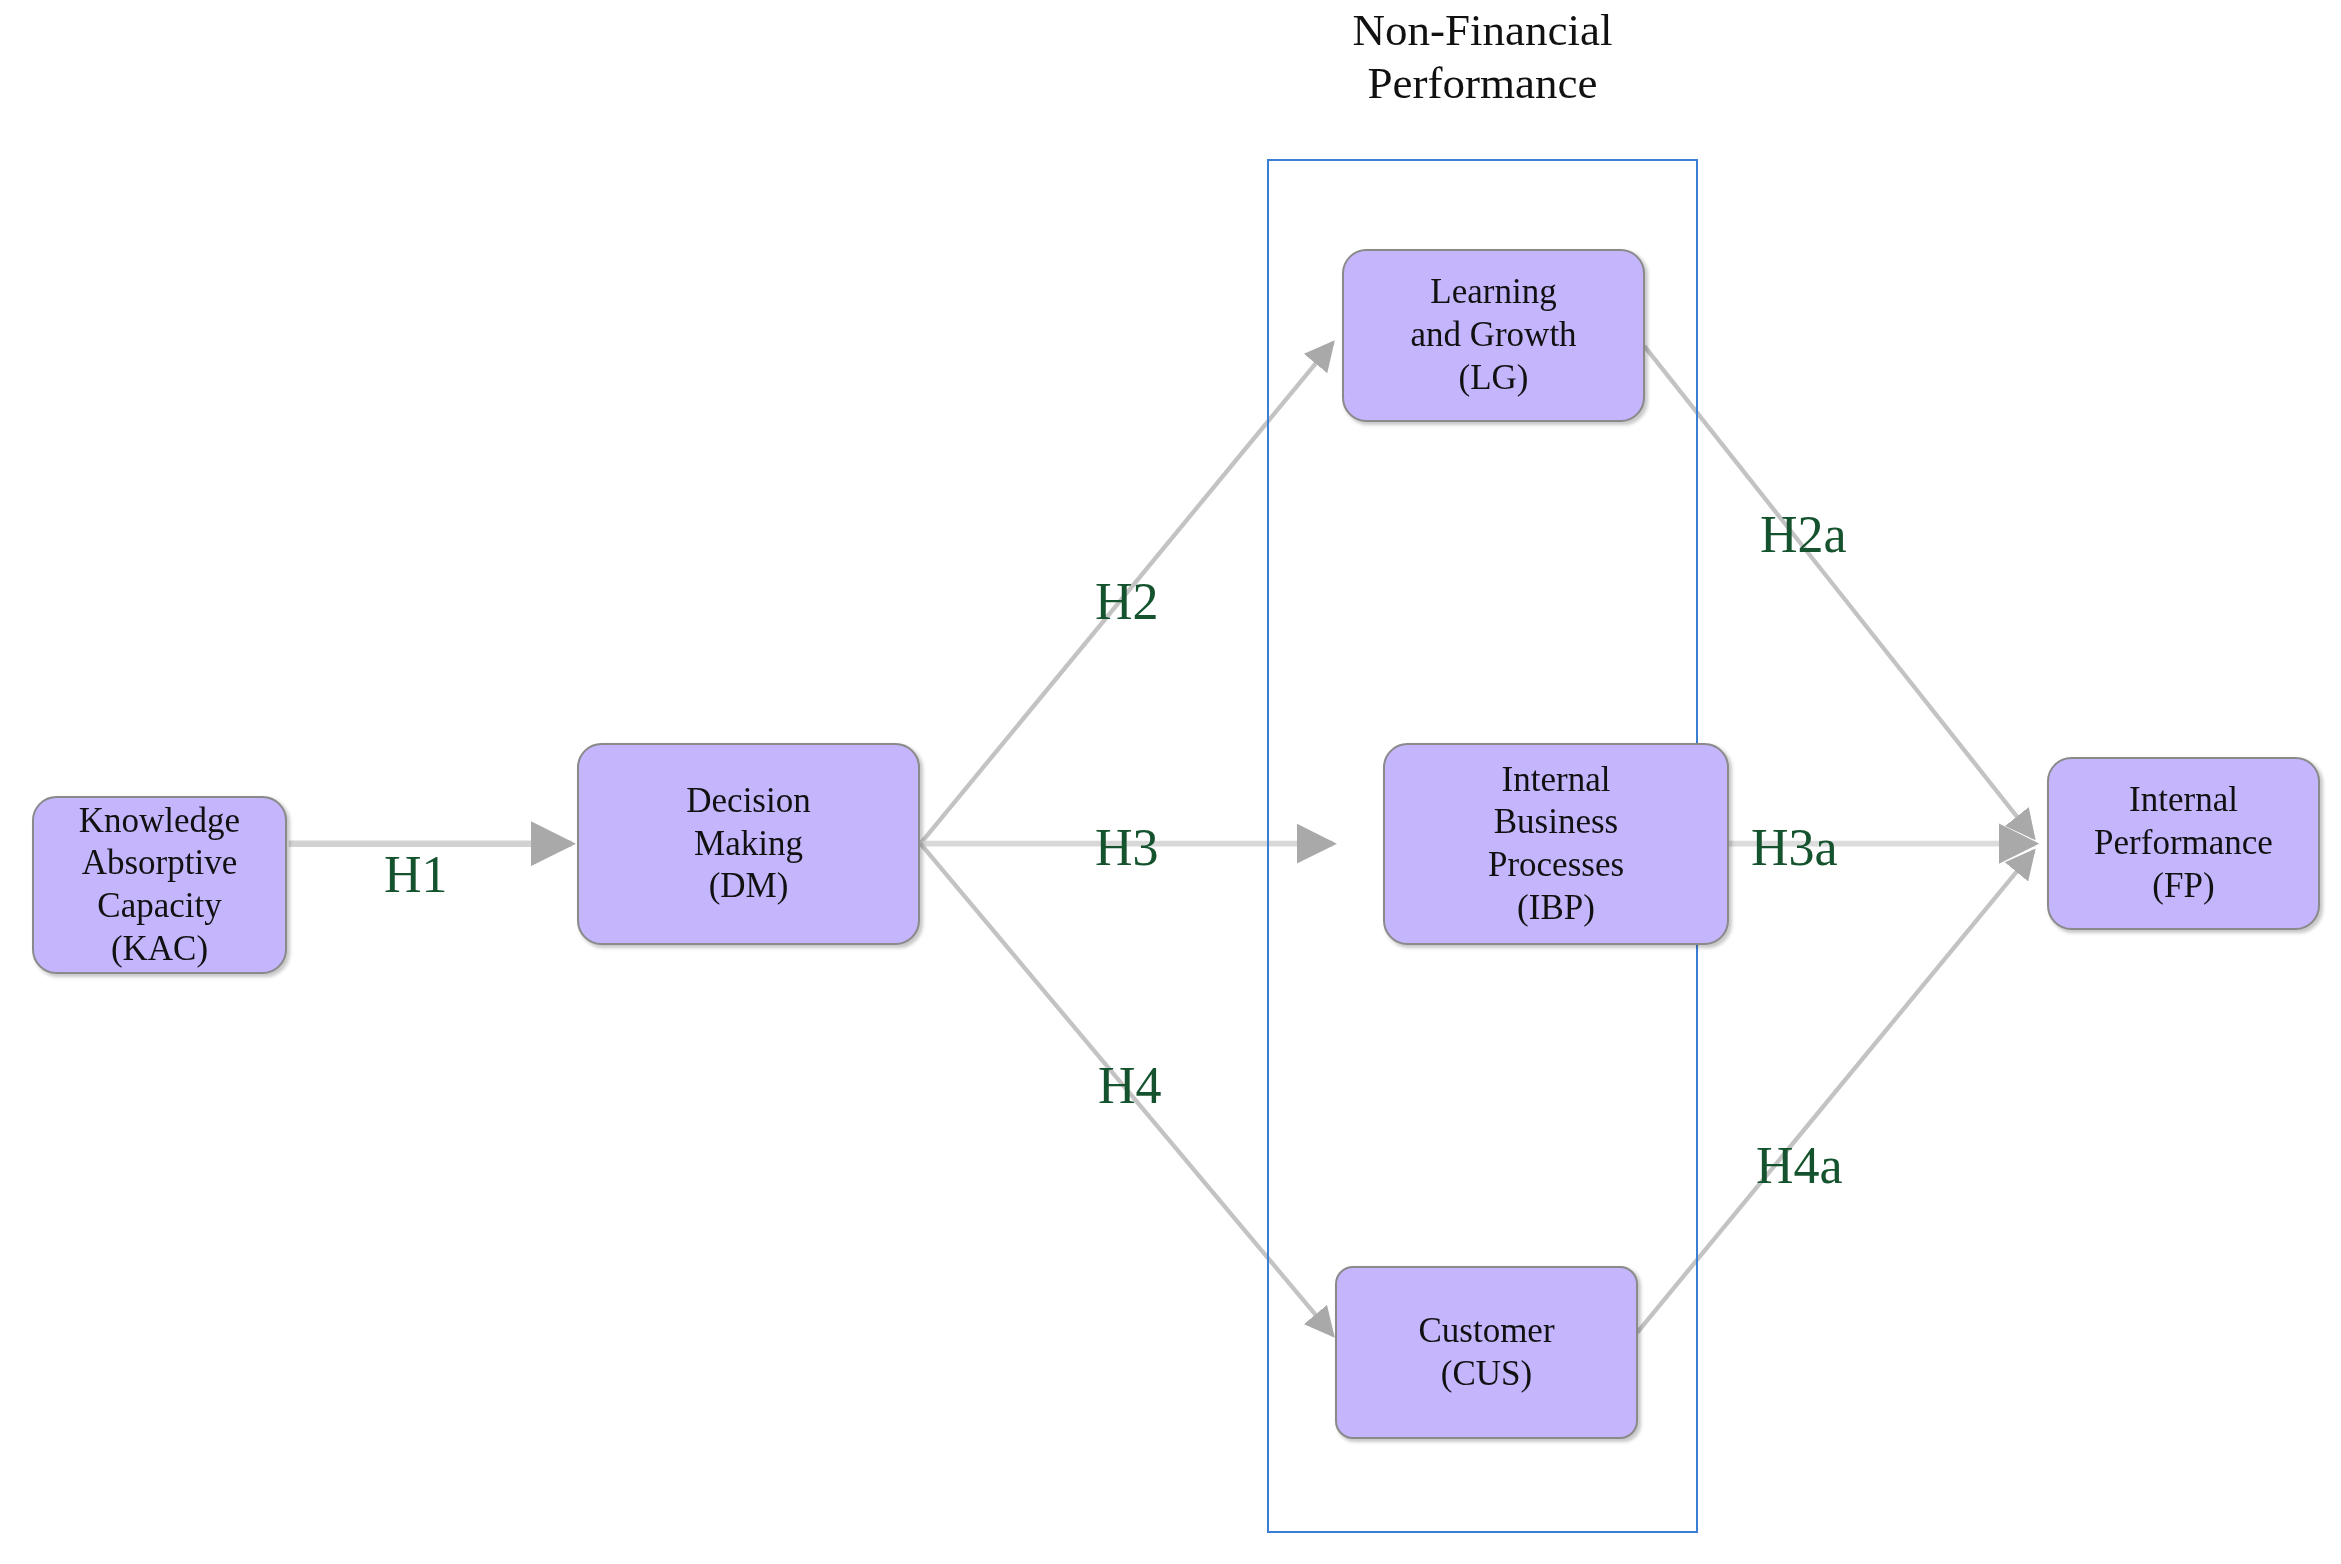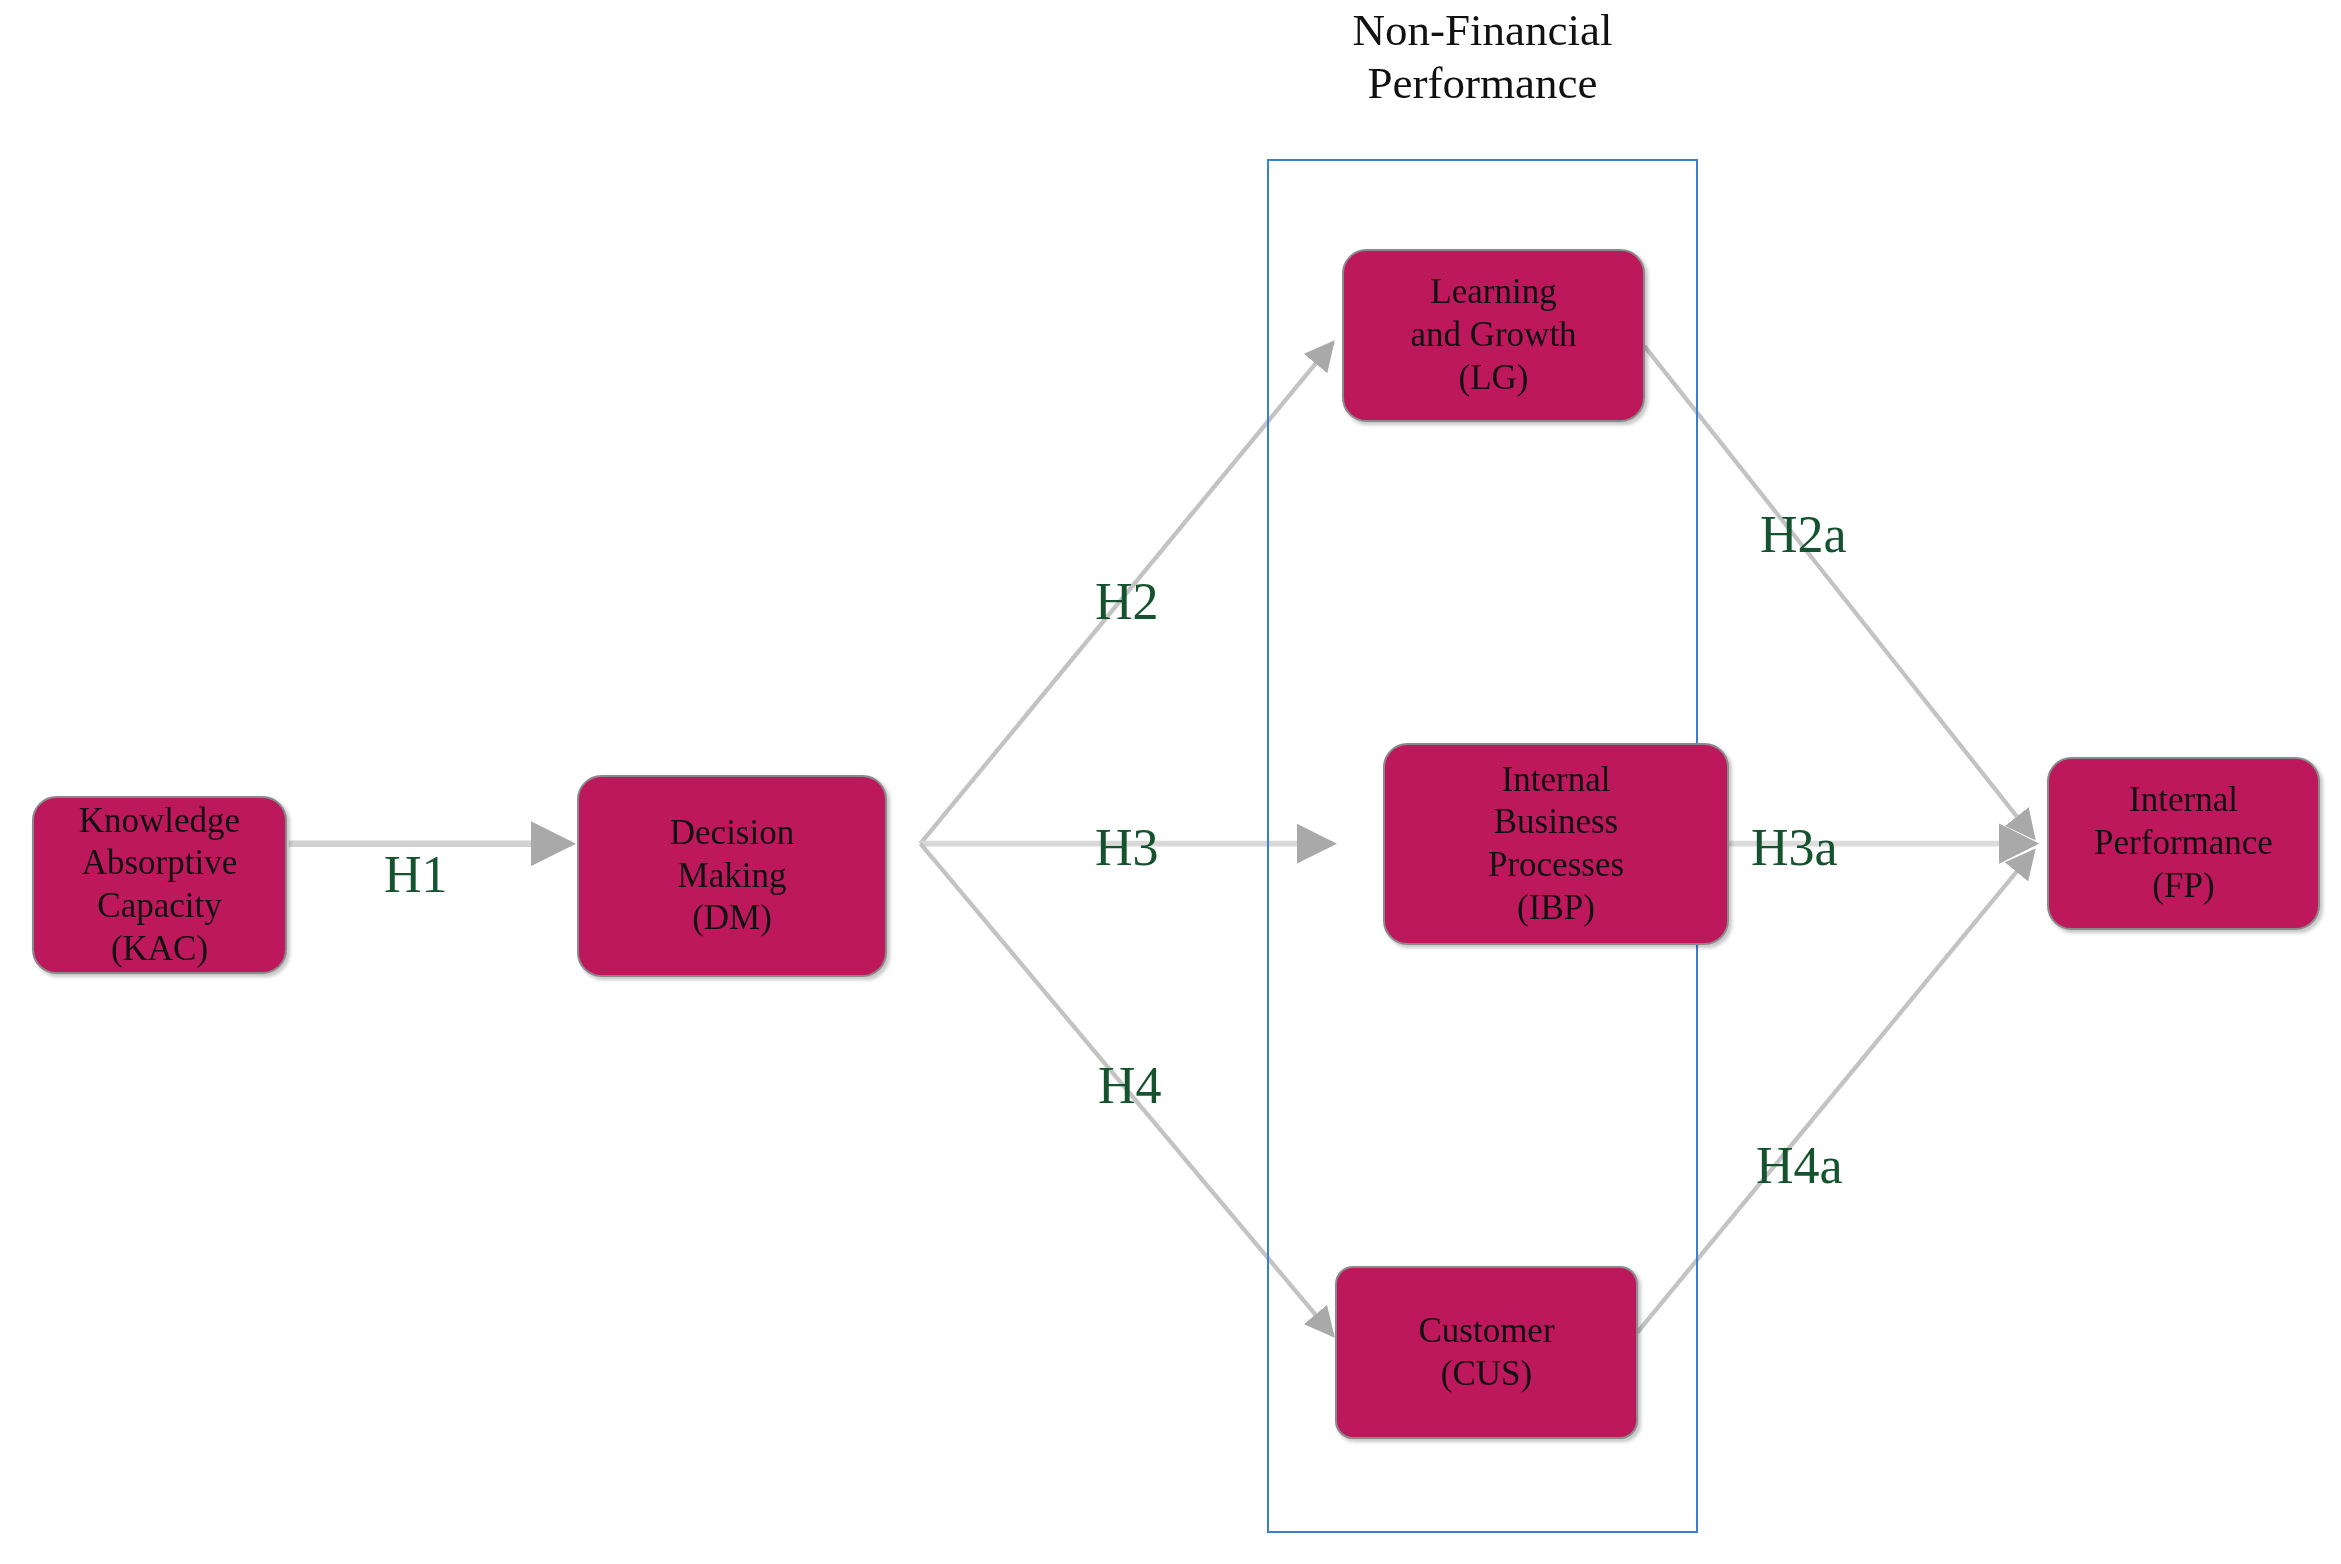--- a/index.html
+++ b/index.html
@@ -19,21 +19,21 @@
     position: absolute;
     left: 0;
     top: 0;
     width: 2342px;
     height: 1564px;
     pointer-events: none;
   }
   .node {
     position: absolute;
     box-sizing: border-box;
-    background: #be185d;
+    background: #c4b5fd;
     border: 2.2px solid #8a8a8a;
     border-radius: 24.5px;
     display: flex;
     align-items: center;
     justify-content: center;
     text-align: center;
     color: #111111;
     font-size: 35px;
     line-height: 1.22;
     box-shadow: 2.2px 2.9px 3.6px rgba(0,0,0,0.22);
@@ -100,21 +100,21 @@
     <line x1="2270" y1="1848" x2="2820" y2="1180" stroke="#c3c3c3" stroke-width="6" marker-end="url(#arrow)"></line>
   </svg>
 
   <div class="node" style="left:32px; top:752px; width:255px; height:178px;margin-top:44px;">
     <span class="nlabel">Knowledge
 Absorptive
 Capacity
 (KAC)</span>
   </div>
 
-  <div class="node" style="left:577px; top:743px; width:310px; height:202px;margin-top:32px;">
+  <div class="node" style="left:577px; top:743px; width:343px; height:202px;">
     <span class="nlabel">Decision
 Making
 (DM)</span>
   </div>
 
   <div class="node" style="left:1342px; top:249px; width:303px; height:173px;">
     <span class="nlabel">Learning
 and Growth
 (LG)</span>
   </div>

